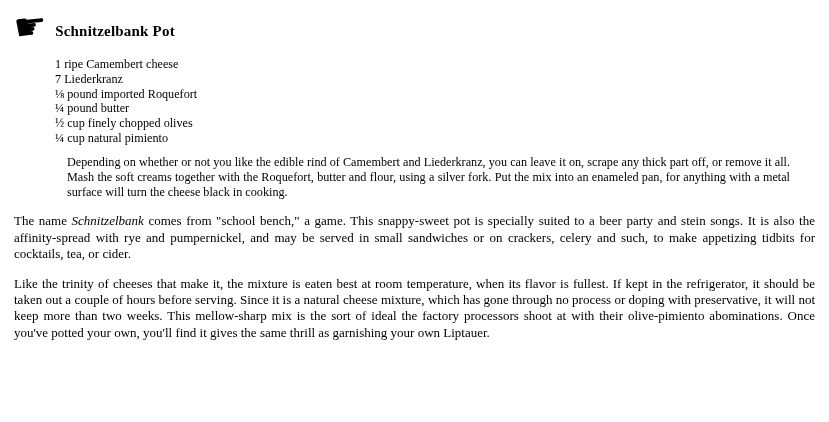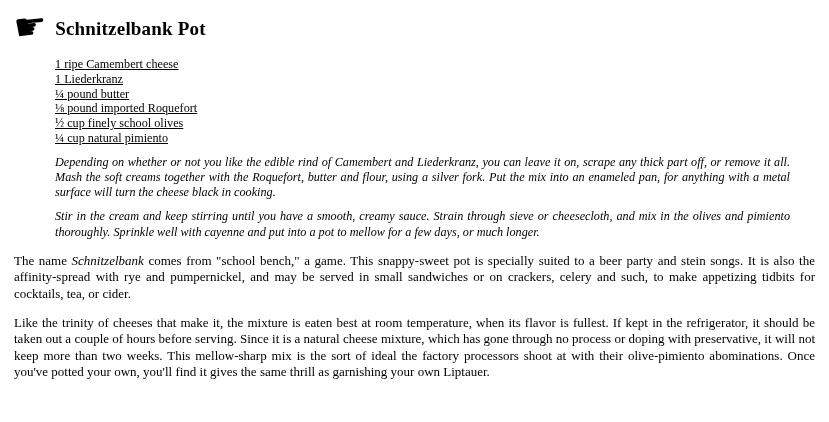--- a/index.html
+++ b/index.html
@@ -25,44 +25,42 @@
   }
   .manicule {
     font-family: "DejaVu Sans", sans-serif;
     font-size: 37px;
     line-height: 30px;
     transform: rotate(-6deg);
     display: inline-block;
     margin-top: -4px;
   }
   .title {
-    font-size: 19px;
+    font-size: 15px;
     font-weight: bold;
     margin: 0 0 0 8px;
     padding-bottom: 2px;
     letter-spacing: 0.2px;
   }
   .indented {
     margin: 15px 25px 0 41px;
     font-size: 12.2px;
   }
   .ingredients {
     list-style: none;
     margin: 0;
     padding: 0;
-    text-decoration: underline;
   }
   .ingredients li {
     line-height: 14.8px;
   }
   .instruction {
-    margin: 9px 0 0 0;
+    margin: 9px 0 0 12px;
     line-height: 15.2px;
     text-align: justify;
-    font-style: italic;
   }
   .commentary {
     margin: 13px 0 0 0;
     font-size: 13px;
     line-height: 16.4px;
     text-align: justify;
   }
   .commentary em {
     font-style: italic;
   }
@@ -73,29 +71,28 @@
 <div class="page">
 
   <div class="header">
     <span class="manicule">☛</span>
     <h1 class="title">Schnitzelbank Pot</h1>
   </div>
 
   <div class="indented">
     <ul class="ingredients">
       <li>1 ripe Camembert cheese</li>
-      <li>1 Liederkranz</li>
+      <li>7 Liederkranz</li>
+      <li>⅛ pound imported Roquefort</li>
       <li>¼ pound butter</li>
-      <li>⅛ pound imported Roquefort</li>
-      <li>½ cup finely school olives</li>
+      <li>½ cup finely chopped olives</li>
       <li>¼ cup natural pimiento</li>
     </ul>
 
     <p class="instruction">Depending on whether or not you like the edible rind of Camembert and Liederkranz, you can leave it on, scrape any thick part off, or remove it all. Mash the soft creams together with the Roquefort, butter and flour, using a silver fork. Put the mix into an enameled pan, for anything with a metal surface will turn the cheese black in cooking.</p>
 
-    <p class="instruction">Stir in the cream and keep stirring until you have a smooth, creamy sauce. Strain through sieve or cheesecloth, and mix in the olives and pimiento thoroughly. Sprinkle well with cayenne and put into a pot to mellow for a few days, or much longer.</p>
   </div>
 
   <p class="commentary"><span>The name </span><em>Schnitzelbank</em><span> comes from "school bench," a game. This snappy-sweet pot is specially suited to a beer party and stein songs. It is also the affinity-spread with rye and pumpernickel, and may be served in small sandwiches or on crackers, celery and such, to make appetizing tidbits for cocktails, tea, or cider.</span></p>
 
   <p class="commentary">Like the trinity of cheeses that make it, the mixture is eaten best at room temperature, when its flavor is fullest. If kept in the refrigerator, it should be taken out a couple of hours before serving. Since it is a natural cheese mixture, which has gone through no process or doping with preservative, it will not keep more than two weeks. This mellow-sharp mix is the sort of ideal the factory processors shoot at with their olive-pimiento abominations. Once you've potted your own, you'll find it gives the same thrill as garnishing your own Liptauer.</p>
 
 </div>
 
 </body></html>

